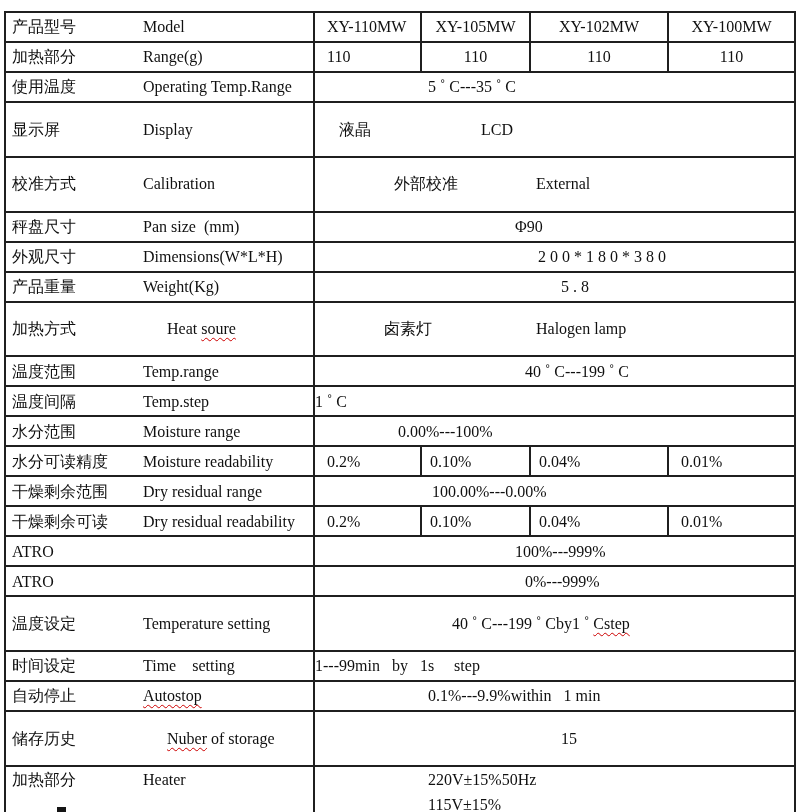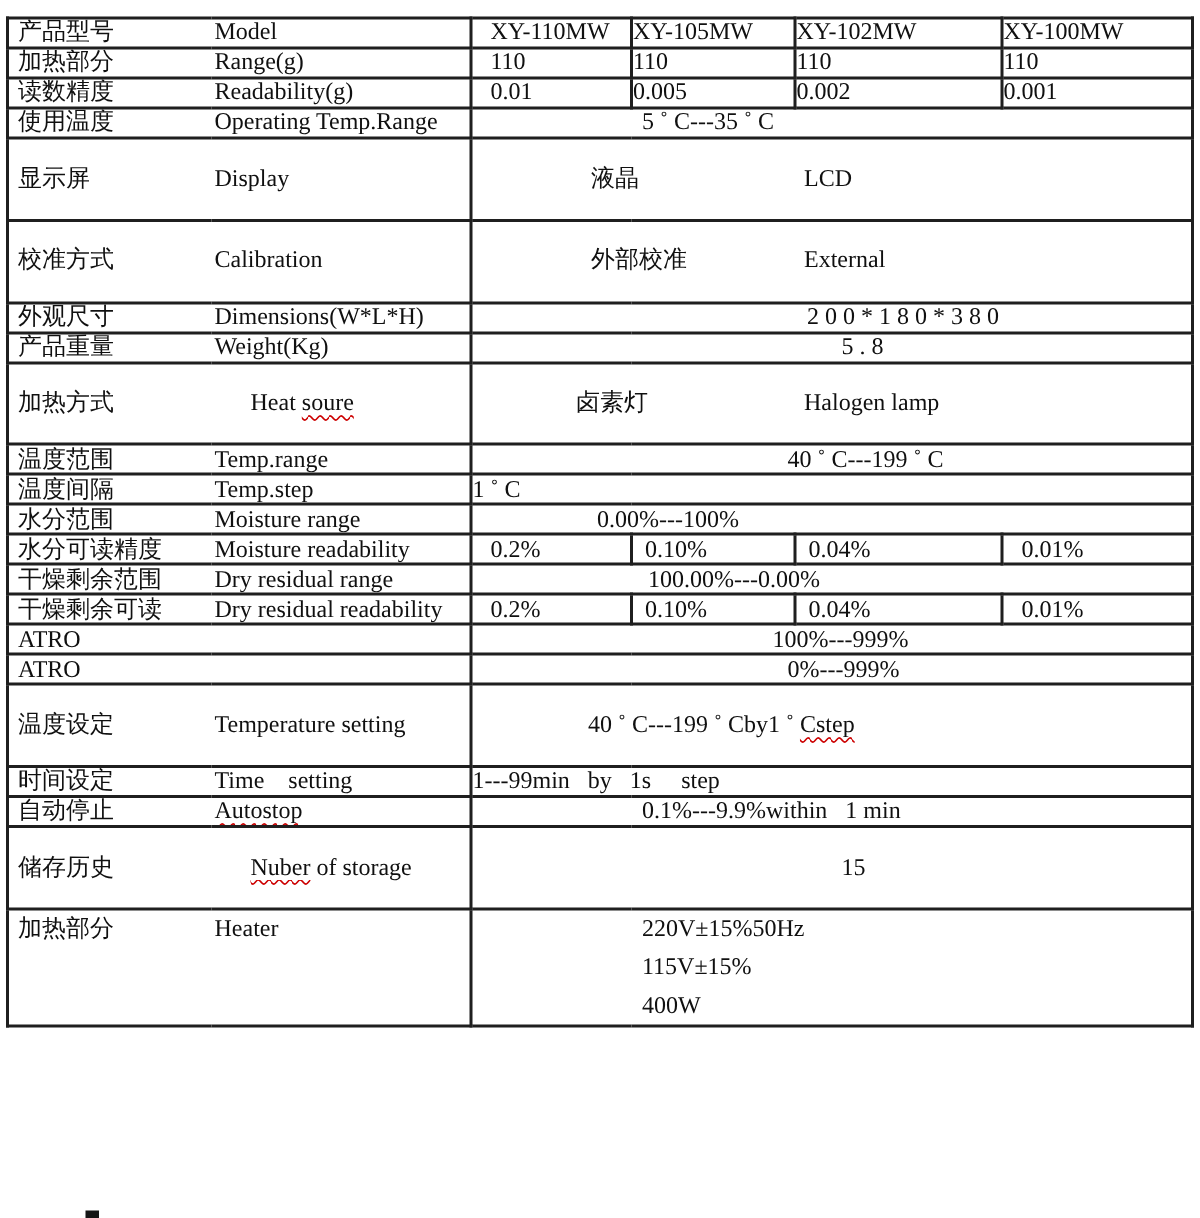--- a/index.html
+++ b/index.html
@@ -9,27 +9,27 @@
   }
   table.spec{
     position:absolute;left:4px;top:11px;
     border-collapse:collapse;table-layout:fixed;
   }
   td{
     border:2px solid #1f1f1f;
     font-size:16px;line-height:1.1;
     padding:0;vertical-align:middle;overflow:hidden;
   }
-  tr{height:20px;}
+  tr{height:30px;}
   tr.tall{height:76.5px;}
   td.zh{border-right:none;padding-left:6px;}
   td.en{border-left:none;padding-left:2px;}
   td.top{vertical-align:top;line-height:25.5px;}
   .pre{white-space:pre;}
-  .ctr{text-align:left;}
+  .ctr{text-align:center;}
   .sq{
     text-decoration-line:underline;
     text-decoration-style:wavy;
     text-decoration-color:#cc0000;
     text-decoration-thickness:1px;
     text-underline-offset:3px;
   }
   .lines div{height:25.5px;line-height:25.5px;white-space:pre;}
   #bottom-mark{
     position:absolute;left:57px;top:807px;width:9px;height:5px;background:#151515;
@@ -60,51 +60,48 @@
 
   <tr>
     <td class="zh">加热部分</td>
     <td class="en">Range(g)</td>
     <td style="padding-left:12px">110</td>
     <td class="ctr">110</td>
     <td class="ctr">110</td>
     <td class="ctr">110</td>
   </tr>
 
-  <tr>
-    <td class="zh">读数精度</td>
-    <td class="en">Readability(g)</td>
-    <td style="padding-left:12px">0.01</td>
-    <td class="ctr">0.005</td>
-    <td class="ctr">0.002</td>
-    <td class="ctr">0.001</td>
-  </tr>
 
   <tr>
     <td class="zh">使用温度</td>
     <td class="en">Operating Temp.Range</td>
     <td colspan="4" class="pre" style="padding-left:113px">5 ˚ C---35 ˚ C</td>
   </tr>
 
   <tr>
     <td class="zh">显示屏</td>
     <td class="en">Display</td>
-    <td colspan="4" class="pre" style="padding-left:55px">
+    <td colspan="4" class="pre" style="">
       <span>液晶</span><span style="margin-left:110px">LCD</span>
     </td>
   </tr>
 
   <tr>
     <td class="zh">校准方式</td>
     <td class="en">Calibration</td>
     <td colspan="4" class="pre" style="padding-left:55px">
       <span>外部校准</span><span style="margin-left:78px">External</span>
     </td>
   </tr>
 
+  <tr>
+    <td class="zh">秤盘尺寸</td>
+    <td class="en pre">Pan size  (mm)</td>
+    <td colspan="4" class="pre" style="padding-left:200px">Φ90</td>
+  </tr>
 
   <tr>
     <td class="zh">外观尺寸</td>
     <td class="en">Dimensions(W*L*H)</td>
     <td colspan="4" class="pre" style="padding-left:223px">2 0 0 * 1 8 0 * 3 8 0</td>
   </tr>
 
   <tr>
     <td class="zh">产品重量</td>
     <td class="en">Weight(Kg)</td>
@@ -172,21 +169,21 @@
 
   <tr>
     <td class="zh">ATRO</td>
     <td class="en"></td>
     <td colspan="4" class="pre" style="padding-left:210px">0%---999%</td>
   </tr>
 
   <tr>
     <td class="zh">温度设定</td>
     <td class="en">Temperature setting</td>
-    <td colspan="4" class="pre" style="padding-left:53px">
+    <td colspan="4" class="pre" style="padding-left:113px">
       <span>40 ˚ C---199 ˚ Cby1 ˚ </span><span class="sq">Cstep</span>
     </td>
   </tr>
 
   <tr>
     <td class="zh">时间设定</td>
     <td class="en pre">Time    setting</td>
     <td colspan="4" class="pre" style="">1---99min   by   1s     step</td>
   </tr>
 

